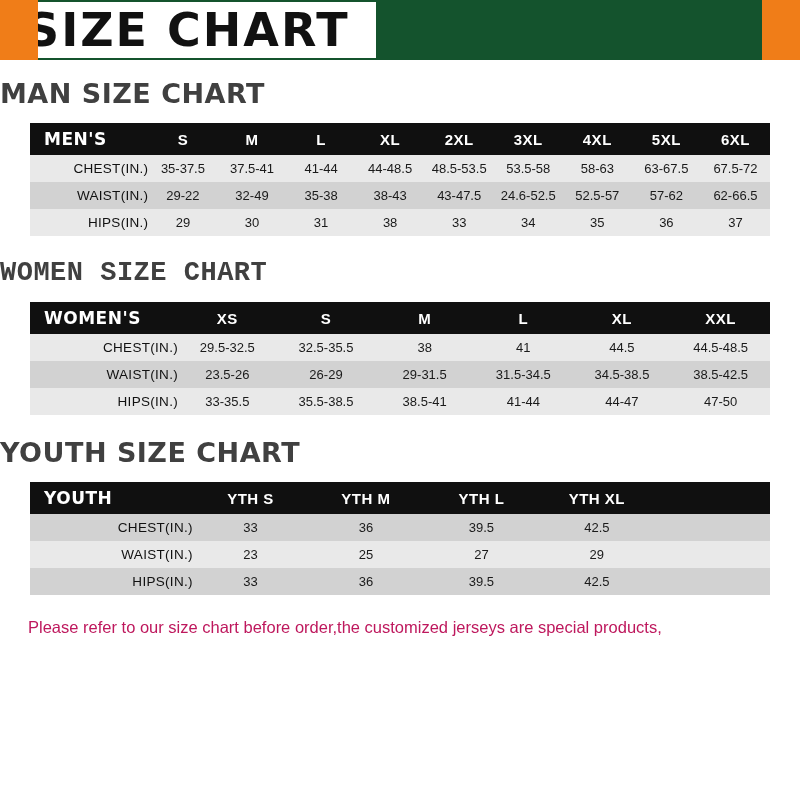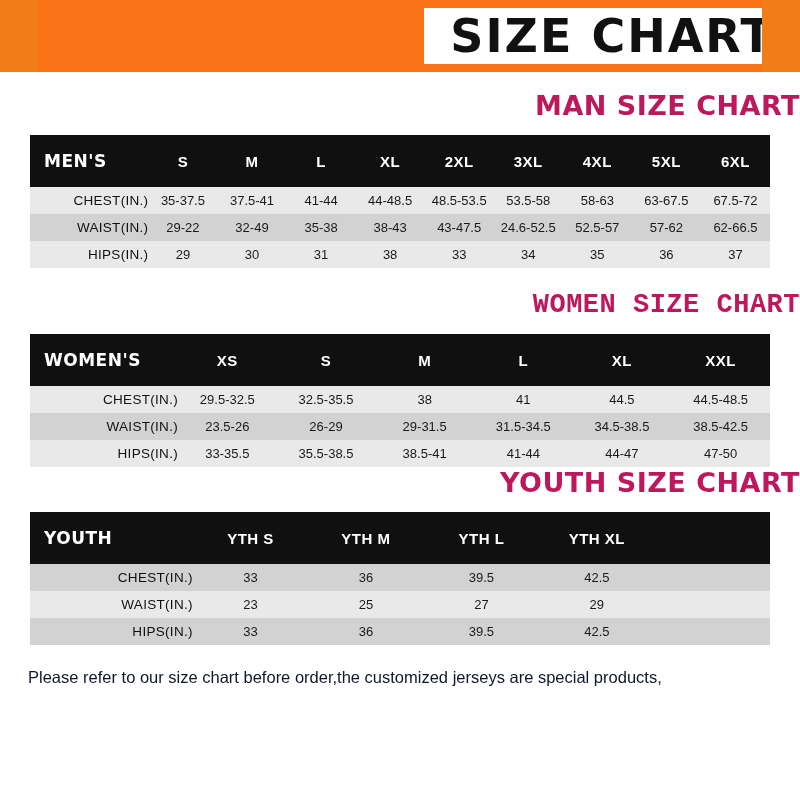--- a/index.html
+++ b/index.html
@@ -16,25 +16,25 @@
   }
   .page {
     width: 800px;
     height: 800px;
     position: relative;
     background: #ffffff;
   }
 
   
   .banner {
-    height: 72px;
-    background: #f97316;
+    height: 60px;
+    background: #14532d;
     display: flex;
     align-items: center;
-    justify-content: flex-end;
+    justify-content: flex-start;
     position: relative;
   }
   .banner .bar-left,
   .banner .bar-right {
     position: absolute;
     top: 0;
     bottom: 0;
     width: 38px;
     background: #f07d18;
   }
@@ -47,30 +47,30 @@
     letter-spacing: 2px;
     color: #111111;
     background: #ffffff;
     padding: 0 26px;
     line-height: 56px;
     white-space: nowrap;
   }
 
   
   .section-title {
-    text-align: right;
+    text-align: left;
     font-family: "DejaVu Sans", sans-serif;
     font-weight: bold;
     font-size: 27px;
     letter-spacing: 0.5px;
-    color: #be185d;
+    color: #404040;
   }
   .sec-man   { margin-top: 18px; margin-bottom: 14px; }
   .sec-women { margin-top: 22px; margin-bottom: 14px; font-family: Liberation Mono, monospace; }
-  .sec-youth { margin-bottom: 14px; }
+  .sec-youth { margin-top: 22px; margin-bottom: 14px; }
 
   
   .table-wrap {
     margin: 0 30px;
   }
   table.size {
     width: 100%;
     border-collapse: collapse;
     table-layout: fixed;
   }
@@ -82,21 +82,21 @@
     padding: 0;
     height: 27px;
     vertical-align: middle;
     font-family: "Liberation Sans", sans-serif;
   }
   table.size thead th {
     background: #101010;
     color: #ffffff;
     font-weight: bold;
     font-size: 15px;
-    height: 52px;
+    height: 32px;
     letter-spacing: 0.5px;
   }
   table.size thead th.rowlabel {
     text-align: left;
     padding-left: 14px;
     font-family: "DejaVu Sans", sans-serif;
     font-size: 17px;
     letter-spacing: 0.5px;
   }
   table.size tbody tr.odd td { background: #e9e9e9; }
@@ -109,21 +109,21 @@
   }
 
   
   .men-table col.c0   { width: 16%; }
   .women-table col.c0 { width: 20%; }
   .youth-table col.c0 { width: 22%; }
 
   
   .note {
     margin: 20px 28px 0 28px;
-    color: #0f172a;
+    color: #be185d;
     font-size: 16.5px;
     line-height: 25px;
     font-family: "Liberation Sans", sans-serif;
   }
   .note div { white-space: nowrap; }
 </style>
 </head>
 <body>
 
 <div class="page">

